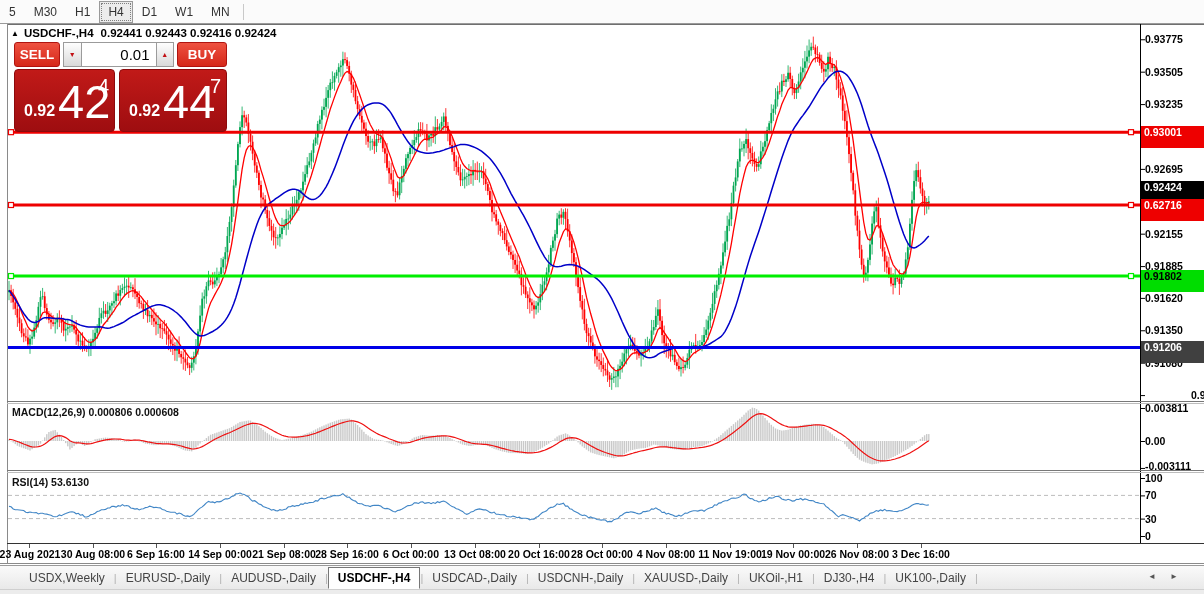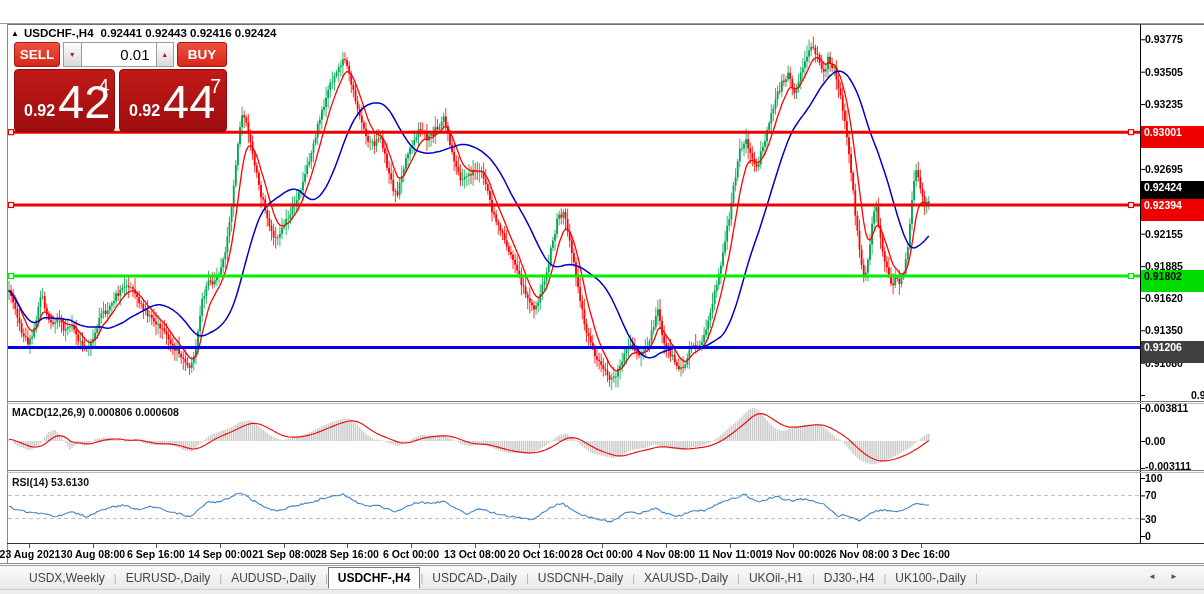--- a/index.html
+++ b/index.html
@@ -1446,20 +1446,21 @@
         <line x1="8" y1="205" x2="1140" y2="205" stroke="#ee0000" stroke-width="3"></line>
         <rect x="8.5" y="202.5" width="5" height="5" fill="#fff" stroke="#ee0000" stroke-width="1.2"></rect>
         <rect x="1128.5" y="202.5" width="5" height="5" fill="#fff" stroke="#ee0000" stroke-width="1.2"></rect>
         <line x1="8" y1="276.0400000000004" x2="1140" y2="276.0400000000004" stroke="#00ee00" stroke-width="3"></line>
         <rect x="8.5" y="273.5400000000004" width="5" height="5" fill="#fff" stroke="#00ee00" stroke-width="1.2"></rect>
         <rect x="1128.5" y="273.5400000000004" width="5" height="5" fill="#fff" stroke="#00ee00" stroke-width="1.2"></rect>
         <line x1="8" y1="347.56000000000006" x2="1140" y2="347.56000000000006" stroke="#0000e8" stroke-width="3"></line>
       </g>
   </svg>
 
+  <div id="toolbar"><span class="tf-btn">5</span><span class="tf-btn">M30</span><span class="tf-btn">H1</span><span class="tf-btn active">H4</span><span class="tf-btn">D1</span><span class="tf-btn">W1</span><span class="tf-btn">MN</span><span class="tb-sep"></span></div>
 
   <div id="chart-title">
     <span class="arr">▲</span><span>USDCHF-,H4</span><span class="ohlc">0.92441 0.92443 0.92416 0.92424</span>
   </div>
 
   <div id="trade-panel">
     <div class="tp-row1">
       <div class="tp-btn" id="sell-btn">SELL</div>
       <div class="tp-spin"><span>▼</span></div>
       <div id="vol-field">0.01</div>
@@ -1512,29 +1513,29 @@
       <div class="time-lab" style="left: 93px;">30 Aug 08:00</div>
       <div class="time-lab" style="left: 156px;">6 Sep 16:00</div>
       <div class="time-lab" style="left: 220px;">14 Sep 00:00</div>
       <div class="time-lab" style="left: 284px;">21 Sep 08:00</div>
       <div class="time-lab" style="left: 347px;">28 Sep 16:00</div>
       <div class="time-lab" style="left: 411px;">6 Oct 00:00</div>
       <div class="time-lab" style="left: 475px;">13 Oct 08:00</div>
       <div class="time-lab" style="left: 539px;">20 Oct 16:00</div>
       <div class="time-lab" style="left: 602px;">28 Oct 00:00</div>
       <div class="time-lab" style="left: 666px;">4 Nov 08:00</div>
-      <div class="time-lab" style="left: 730px;">11 Nov 11:00</div>
+      <div class="time-lab" style="left: 730px;">11 Nov 19:00</div>
       <div class="time-lab" style="left: 793px;">19 Nov 00:00</div>
       <div class="time-lab" style="left: 857px;">26 Nov 08:00</div>
       <div class="time-lab" style="left: 921px;">3 Dec 16:00</div>
     </div>
   <div id="badges">
       <div class="badge" style="top: 181px; background: rgb(0, 0, 0); color: rgb(255, 255, 255);">0.92424</div>
       <div class="badge" style="top: 125.66px; background: rgb(238, 0, 0); color: rgb(255, 255, 255);">0.93001</div>
-      <div class="badge" style="top: 198.5px; background: rgb(238, 0, 0); color: rgb(255, 255, 255);">0.92394</div>
+      <div class="badge" style="top: 198.5px; background: rgb(238, 0, 0); color: rgb(255, 255, 255);">0.62716</div>
       <div class="badge" style="top: 269.54px; background: rgb(0, 221, 0); color: rgb(0, 0, 0);">0.91802</div>
       <div class="badge" style="top: 341.06px; background: #404040; color: rgb(255, 255, 255);">0.91206</div>
     </div>
 
   <div id="tabbar">
     <span class="tab">USDX,Weekly</span>
       <span class="tab-sep">|</span>
       <span class="tab">EURUSD-,Daily</span>
       <span class="tab-sep">|</span>
       <span class="tab">AUDUSD-,Daily</span>

